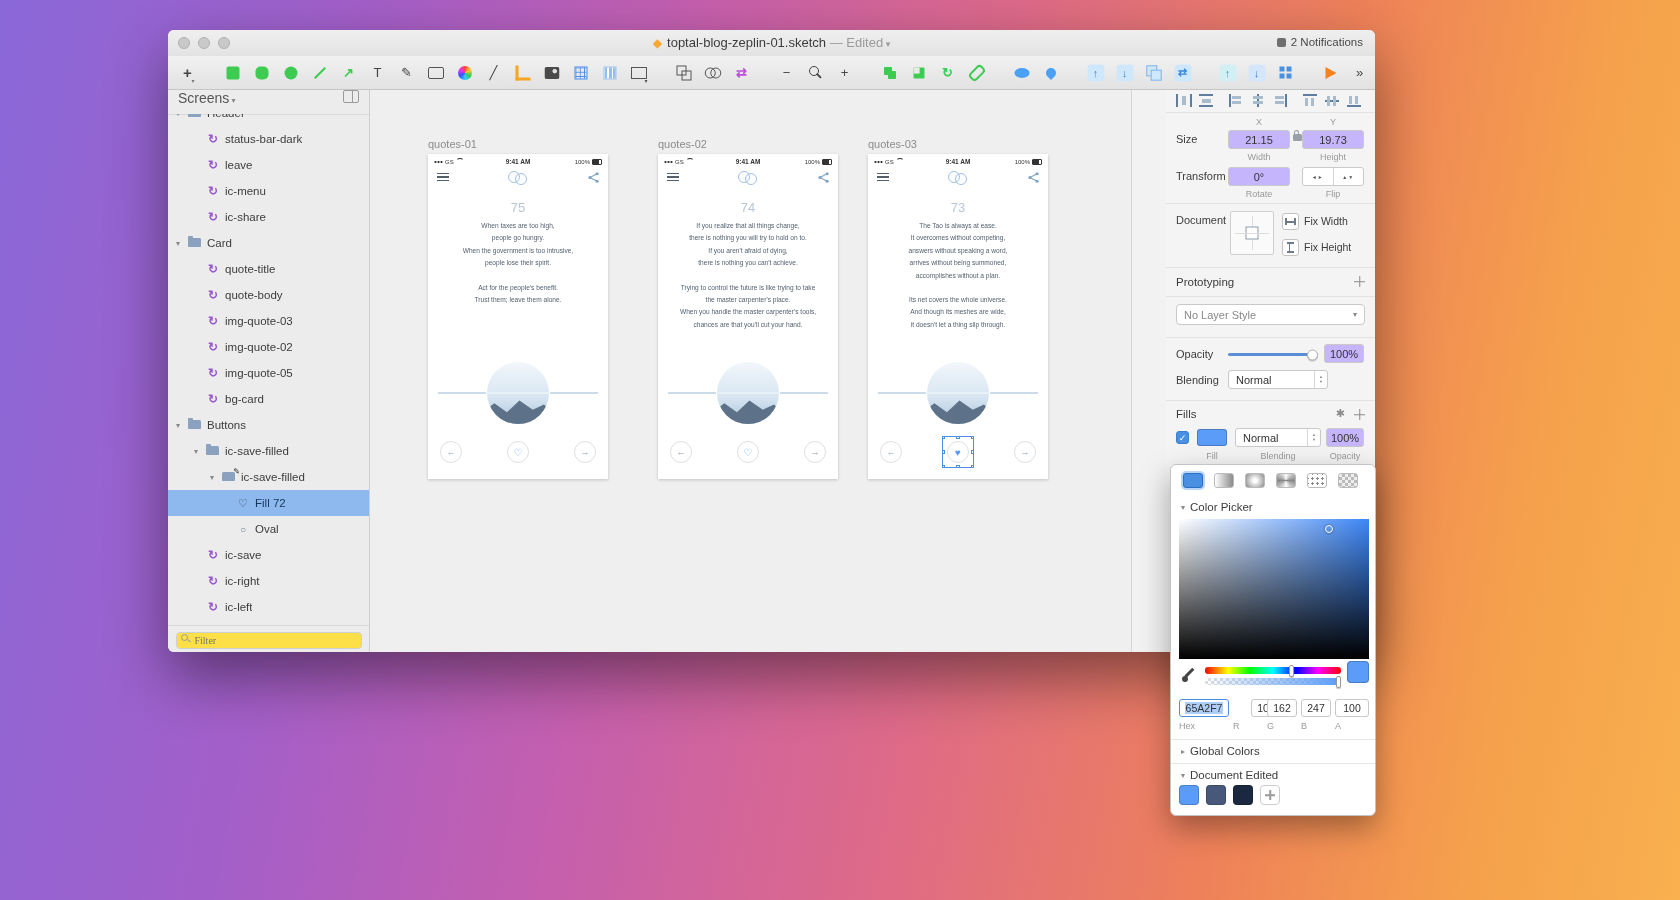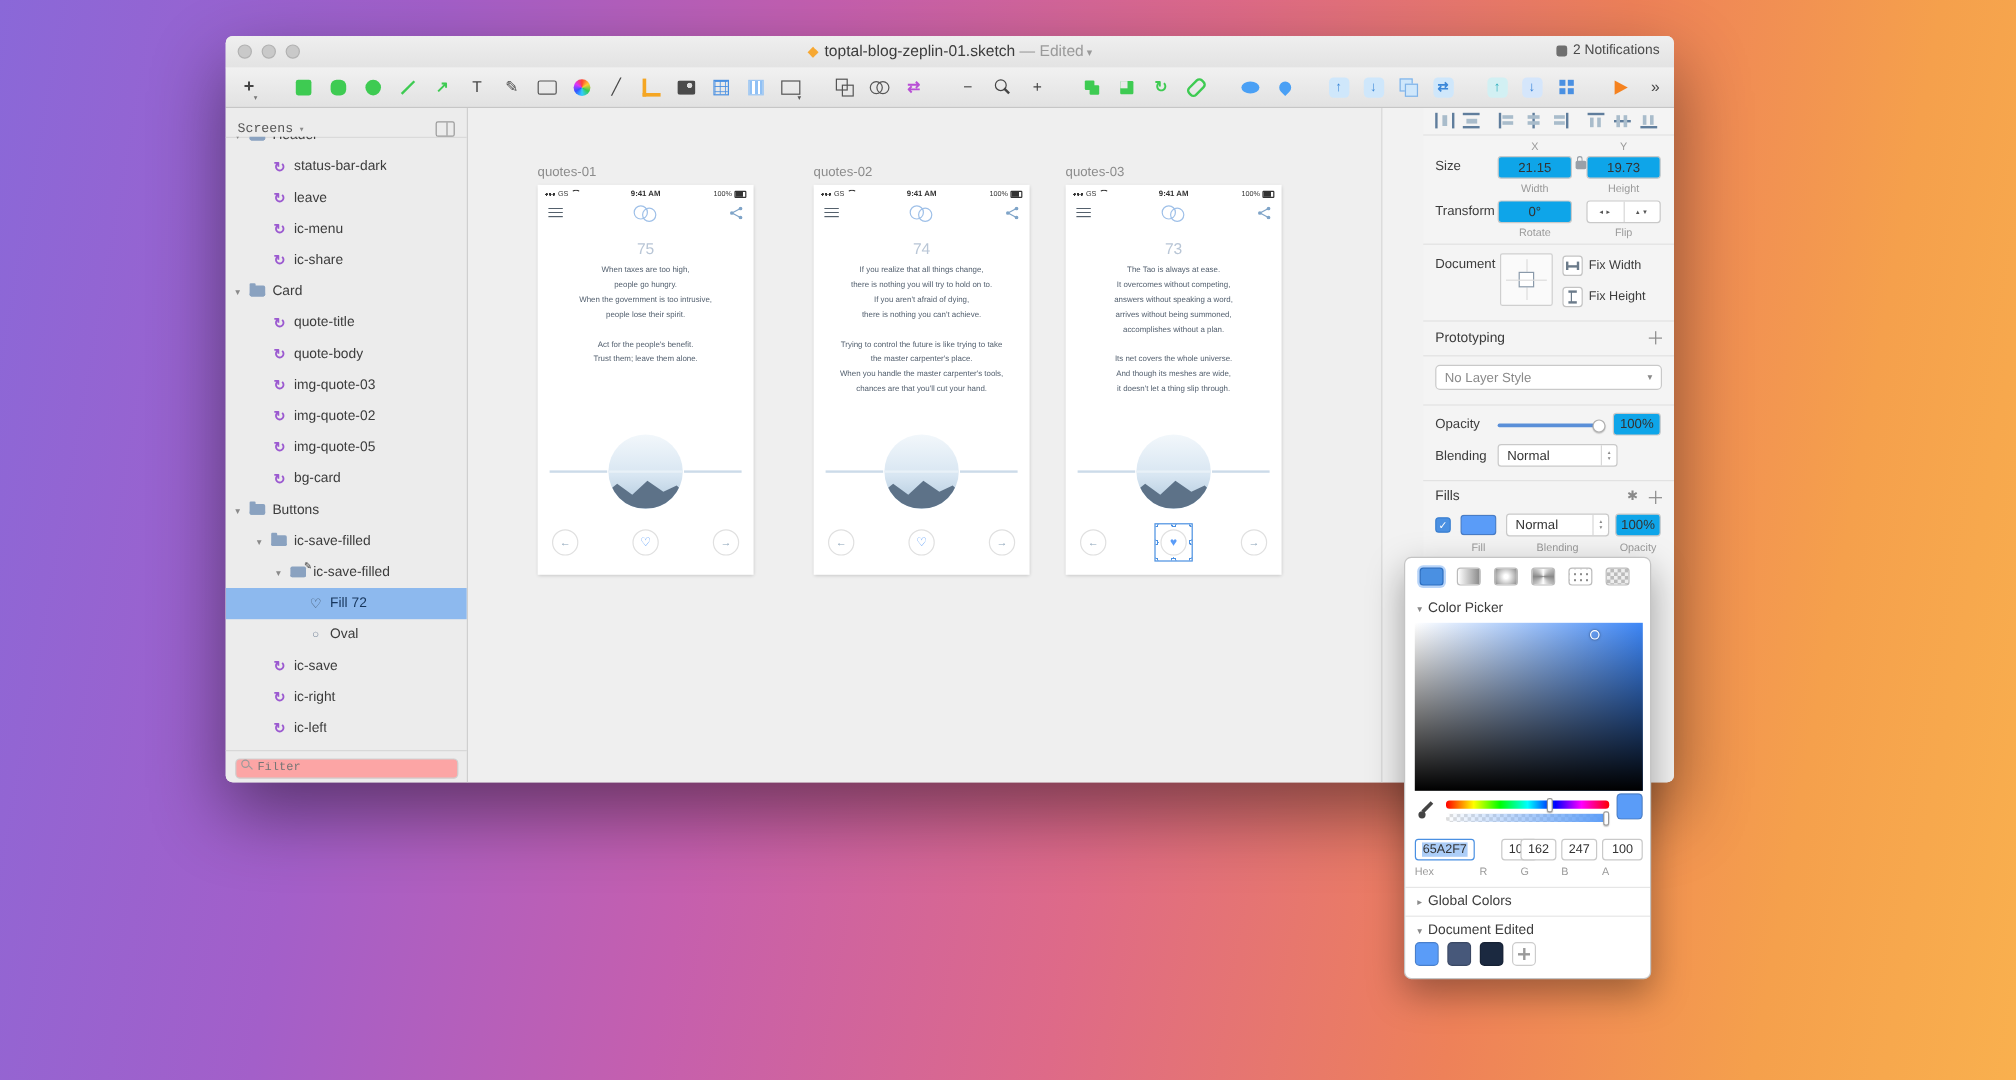--- a/index.html
+++ b/index.html
@@ -1,21 +1,21 @@
 <!DOCTYPE html>
 <html><head>
 <meta charset="utf-8">
 <style>
   html,body{margin:0;padding:0;width:1680px;height:900px;overflow:hidden;
     font-family:"Liberation Sans",sans-serif;-webkit-font-smoothing:antialiased;}
   .bg{position:absolute;inset:0;
     background:linear-gradient(100deg,#8a68d8 0%,#a35fc9 20%,#c55fae 38%,#de6a88 56%,#ee8159 74%,#f5a04c 88%,#f9b04e 100%);}
   
   .window{position:absolute;left:168px;top:30px;width:1207px;height:622px;border-radius:6px;
-    background:#ececec;box-shadow:0 25px 60px rgba(0,0,0,.45);overflow:hidden;z-index:10;margin-left:20px;}
+    background:#ececec;box-shadow:0 25px 60px rgba(0,0,0,.45);overflow:hidden;z-index:10;}
   .titlebar{position:absolute;left:0;top:0;right:0;height:26px;background:linear-gradient(#efefef,#e3e3e3);
     border-bottom:1px solid #d4d4d4;}
   .tl{position:absolute;top:7px;width:12px;height:12px;border-radius:50%;background:#c9c9c9;border:1px solid #b2b2b2;box-sizing:border-box;}
   .tl.r{left:10px}.tl.y{left:30px}.tl.g{left:50px}
   .wtitle{position:absolute;left:0;right:0;top:5px;text-align:center;font-size:13px;color:#3c3c3c;}
   .file-icon{display:inline-block;margin-right:5px;color:#f7a832;font-size:12px}
   .file-icon::before{content:"◆"}
   .edited{color:#9a9a9a}
   .edited::after{content:" ▾";font-size:9px;color:#9a9a9a}
   .notif{position:absolute;right:12px;top:6px;font-size:11.5px;color:#4a4a4a;display:flex;align-items:center;gap:5px}
@@ -67,22 +67,22 @@
   .k-cpair::after{content:"";width:9px;height:9px;background:#cfe7fb;border:1px solid #7fb3e8;transform:translate(-30%,-30%)}
   .k-teal::before{content:"";width:17px;height:17px;background:#d2f0f3;border-radius:4px}
   .k-teal .g{color:#1fa7b8;font-size:11px;font-weight:700}
   .k-btile::before{content:"";width:17px;height:17px;background:#d5e6fb;border-radius:4px}
   .k-btile .g{color:#2f7ed8;font-size:11px;font-weight:700}
   .k-bquads::before{content:"";width:5px;height:5px;background:#4a90e2;transform:translate(-130%,-130%);
     box-shadow:7px 0 #4a90e2,0 7px #4a90e2,7px 7px #4a90e2}
   .k-oflag::before{content:"";border-left:11px solid #f5821f;border-top:6px solid transparent;border-bottom:6px solid transparent}
   
   .sidebar{position:absolute;left:0;top:60px;bottom:0;width:202px;background:#ececec;border-right:1px solid #cfcfcf;box-sizing:border-box;}
-  .sb-head{position:absolute;top:0;left:0;right:0;height:24px;border-bottom:1px solid #dadada;font-size:11px;color:#555;
-    display:flex;align-items:flex-end;padding:0 10px;font-family:Liberation Mono, monospace;}
+  .sb-head{position:absolute;top:0;left:0;right:0;height:24px;border-bottom:1px solid #dadada;font-size:14px;color:#555;
+    display:flex;align-items:flex-start;padding:0 10px;}
   .sb-head .lbl::after{content:" ▾";font-size:8px;color:#8a8a8a}
   .panel-toggle{margin-left:auto;width:14px;height:11px;border:1px solid #9a9a9a;border-radius:2px;position:relative}
   .panel-toggle::before{content:"";position:absolute;top:0;bottom:0;left:8px;width:1px;background:#9a9a9a}
   .sb-rows{position:absolute;top:24px;bottom:26px;left:0;right:0;overflow:hidden;}
   .srow{height:26px;display:flex;align-items:center;font-size:11.5px;color:#3c3c3c;box-sizing:border-box;}
   .srow.clipped{margin-top:-14px}
   .srow.selected{background:#8db9ee;color:#17365c}
   .srow.lv0{padding-left:8px}.srow.lv1{padding-left:26px}.srow.lv2{padding-left:42px}.srow.lv3{padding-left:56px}
   .disc{width:11px;font-size:8px;color:#8a8a8a;flex:0 0 auto}
   .disc.k-open::before{content:"▾"}
@@ -91,22 +91,22 @@
   .licon.k-heart::before{content:"♡";color:#40536a;font-size:11px}
   .licon.k-oval::before{content:"○";color:#75859a;font-size:10px}
   .licon.k-folder,.licon.k-folderpencil{height:10px}
   .licon.k-folder::before,.licon.k-folderpencil::before{content:"";position:absolute;left:1px;top:0;width:13px;height:9px;background:#8aa2c0;border-radius:1.5px;
     box-shadow:0 -2px 0 -0.5px #8aa2c0 inset}
   .licon.k-folder::after{content:"";position:absolute;left:1px;top:-2px;width:5px;height:3px;background:#8aa2c0;border-radius:1px 1px 0 0}
   .licon.k-folderpencil::after{content:"✎";position:absolute;right:-3px;top:-5px;font-size:8px;color:#333}
   .llabel{white-space:nowrap;overflow:hidden;text-overflow:ellipsis}
   .sb-filter{position:absolute;left:0;right:0;bottom:0;height:26px;border-top:1px solid #d8d8d8;display:flex;align-items:center;justify-content:center}
   .filterwrap{position:relative;width:186px}
-  .filterwrap input{width:100%;height:17px;box-sizing:border-box;border:1px solid #cfcfcf;border-radius:4px;background:#fca5a5;
-    font-size:10px;color:#555;padding:0 4px 0 18px;outline:none;font-family:Liberation Mono, monospace}
+  .filterwrap input{width:100%;height:17px;box-sizing:border-box;border:1px solid #cfcfcf;border-radius:4px;background:#fde047;
+    font-size:10px;color:#555;padding:0 4px 0 18px;outline:none;font-family:Liberation Serif, serif}
   .mag-s{position:absolute;left:5px;top:4px;width:9px;height:9px;pointer-events:none}
   .mag-s::before{content:"";position:absolute;left:0;top:0;width:5px;height:5px;border:1.2px solid #9a9a9a;border-radius:50%}
   .mag-s::after{content:"";position:absolute;left:6px;top:6px;width:3.5px;height:1.2px;background:#9a9a9a;transform:rotate(45deg)}
   
   .canvas{position:absolute;left:202px;top:60px;bottom:0;right:244px;background:#efefef;overflow:hidden}
   .artboard{position:absolute;top:48px;width:180px}
   .artboard:nth-of-type(1){left:58px}.artboard:nth-of-type(2){left:288px}.artboard:nth-of-type(3){left:498px}
   .ab-title{font-size:11px;color:#8c8c8c;margin-bottom:4px}
   .ab-card{position:relative;width:180px;height:325px;background:#fff;box-shadow:0 1px 3px rgba(0,0,0,.2)}
   .statusbar{position:absolute;top:3px;left:6px;right:6px;height:9px;display:flex;align-items:center;font-size:6px;color:#333}
@@ -182,21 +182,21 @@
   .k-atop::before{left:1px;top:0;width:14px;height:2px}
   .k-atop::after{left:3px;top:4px;width:3px;height:8px;box-shadow:6px 0 0 #a9bccb}
   .k-amid::before{left:1px;top:6px;width:14px;height:2px}
   .k-amid::after{left:3px;top:2px;width:3px;height:10px;box-shadow:6px 0 0 #a9bccb}
   .k-abot::before{left:1px;bottom:0;width:14px;height:2px}
   .k-abot::after{left:3px;top:2px;width:3px;height:8px;box-shadow:6px 0 0 #a9bccb}
   .hr1{top:22px}
   .xyrow span{position:absolute;top:27px;font-size:9px;color:#9a9a9a;text-align:center}
   .xyrow .c1{left:62px;width:62px}.xyrow .c2{left:136px;width:62px}
   .rowlbl{position:absolute;left:10px;font-size:11px;color:#3c3c3c}
-  .ibox{position:absolute;height:19px;background:#0ea5e9;border:1px solid #c9c9c9;border-radius:3px;box-sizing:border-box;
+  .ibox{position:absolute;height:19px;background:#c4b5fd;border:1px solid #c9c9c9;border-radius:3px;box-sizing:border-box;
     display:flex;align-items:center;justify-content:center;font-size:11px;color:#333}
   .sz-lbl{top:43px}
   .sz-b1{left:62px;top:40px;width:62px}.sz-b2{left:136px;top:40px;width:62px}
   .lock{position:absolute;left:127px;top:44px;width:9px;height:7px;background:#9aa0a8;border-radius:1.5px}
   .lock::before{content:"";position:absolute;top:-4px;left:1px;width:5px;height:5px;border:1.5px solid #9aa0a8;border-bottom:none;border-radius:3px 3px 0 0;box-sizing:border-box}
   .sub1 span,.sub2 span{position:absolute;font-size:9px;color:#9a9a9a;text-align:center}
   .sub1 .c1{left:62px;width:62px;top:62px}.sub1 .c2{left:136px;width:62px;top:62px}
   .tf-lbl{top:80px}
   .tf-b1{left:62px;top:77px;width:62px}
   .flipseg{position:absolute;left:136px;top:77px;width:62px;height:19px;display:flex;border:1px solid #c9c9c9;border-radius:3px;background:#fff;box-sizing:border-box}

